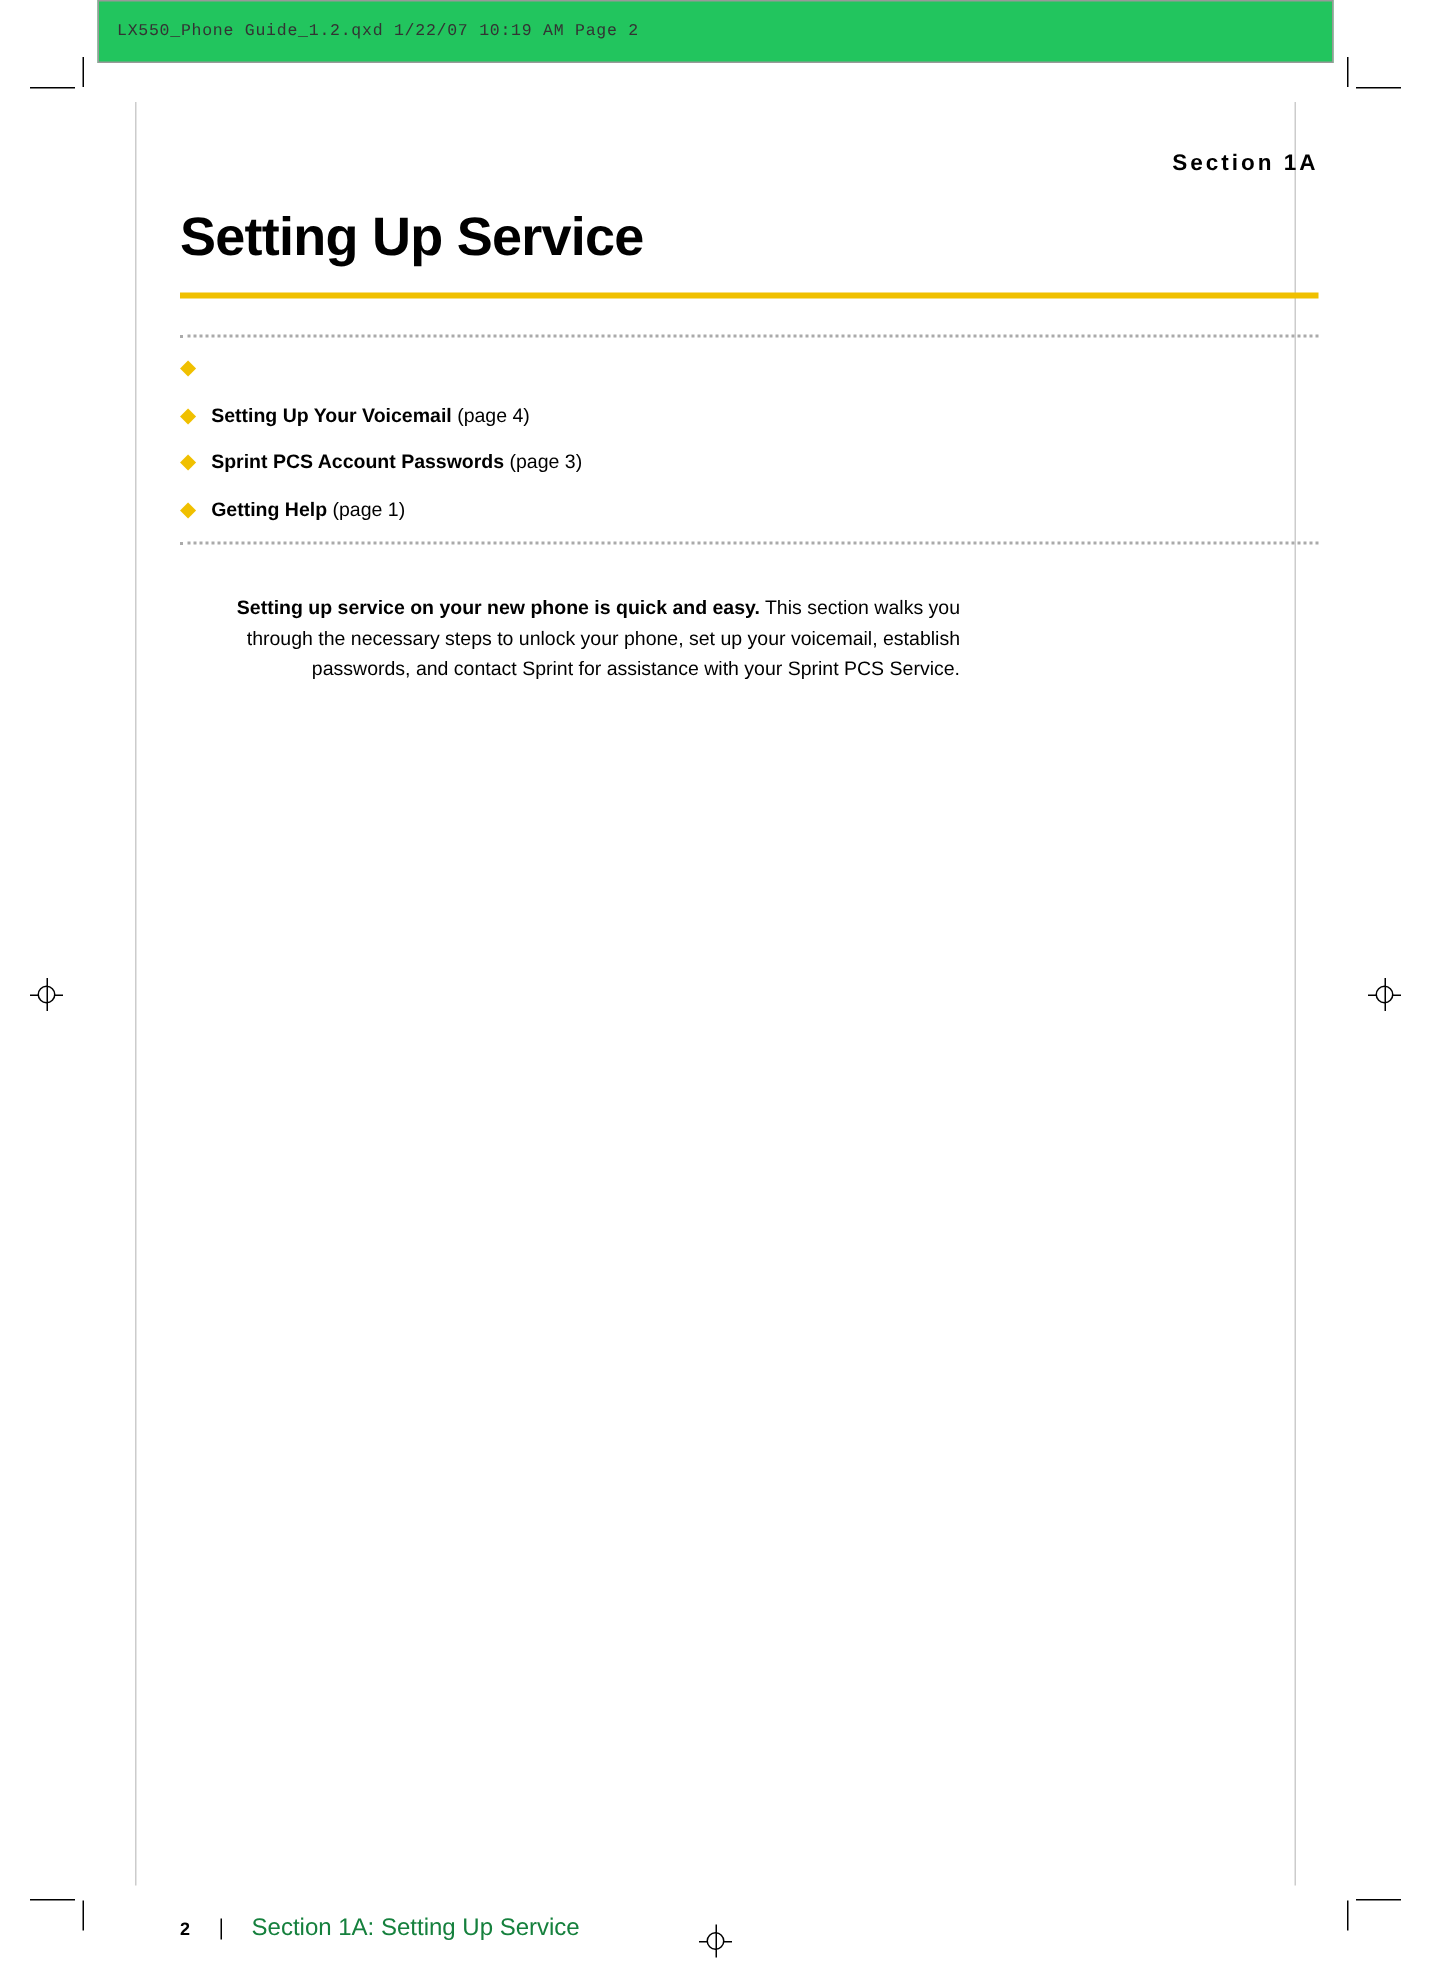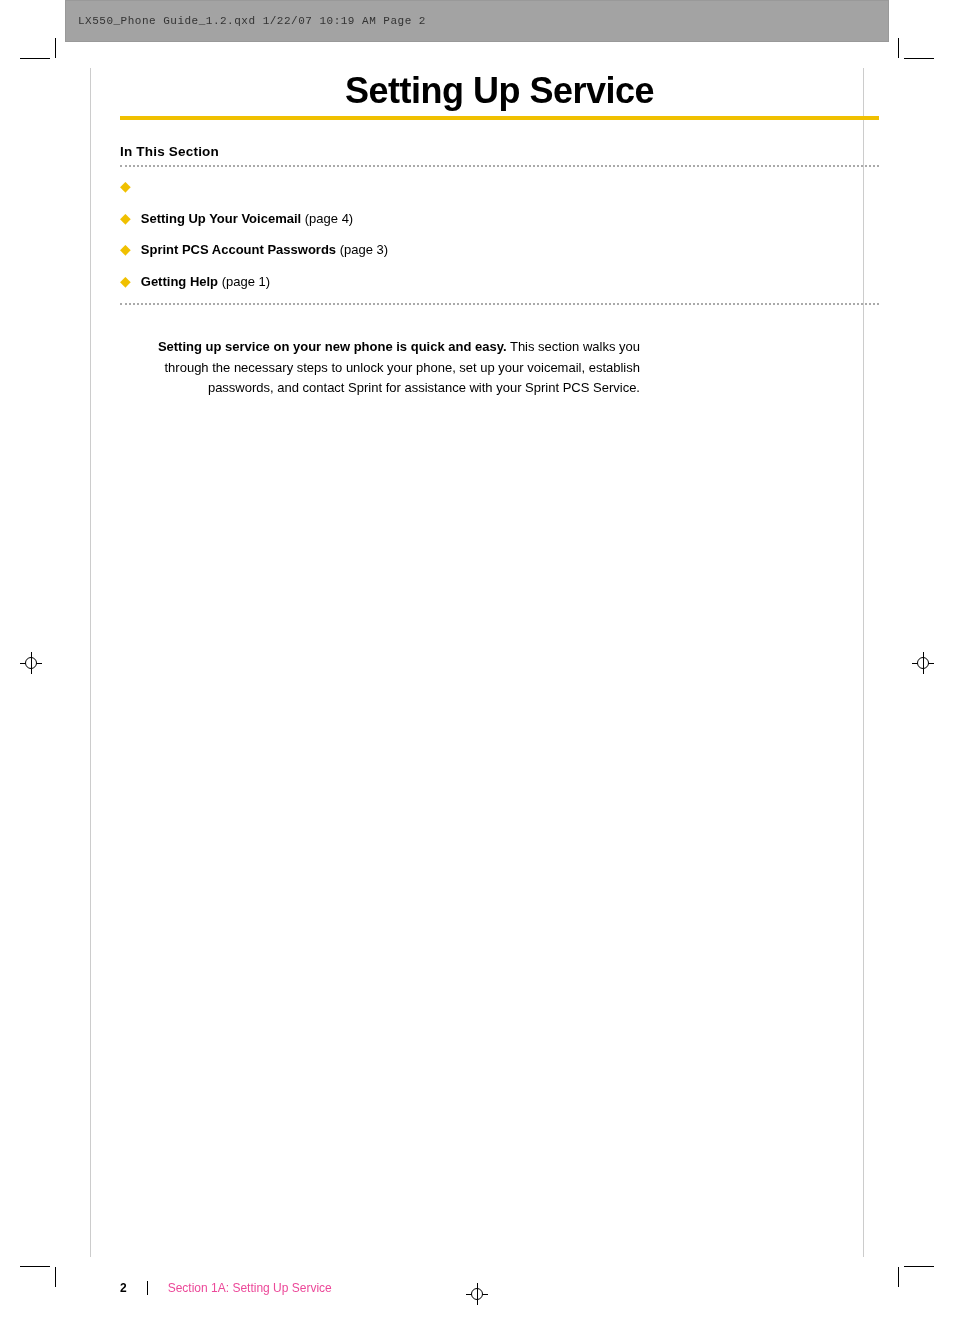--- a/index.html
+++ b/index.html
@@ -39,21 +39,21 @@
     .header-bar {
       position: absolute;
       top: 0;
       left: 65px;
       right: 65px;
       height: 42px;
       border: 1px solid #999;
       display: flex;
       align-items: center;
       padding: 0 12px;
-      background: #a3a3a3;
+      background: #22c55e;
     }
 
     .header-text {
       font-size: 11px;
       color: #333;
       font-family: 'Courier New', monospace;
       letter-spacing: 0.5px;
     }
 
     
@@ -75,24 +75,23 @@
       margin-top: 30px;
       margin-bottom: 20px;
       padding-right: 10px;
     }
 
     
     .page-title {
       font-size: 36px;
       font-weight: 900;
       color: #000;
-      margin-bottom: 4px;
+      margin-bottom: 16px;
       letter-spacing: -0.5px;
       padding-right: 10px;
-      text-align: center;
     }
 
     .title-underline {
       height: 4px;
       background: #f0c000;
       margin-bottom: 24px;
       margin-right: 10px;
     }
 
     
@@ -178,22 +177,22 @@
       color: #000;
     }
 
     .footer-sep {
       width: 1px;
       height: 14px;
       background: #000;
     }
 
     .footer-section {
-      font-size: 12px;
-      color: #ec4899;
+      font-size: 16px;
+      color: #15803d;
     }
 
     
     .side-line-left {
       position: absolute;
       left: 90px;
       top: 68px;
       bottom: 68px;
       width: 1px;
       background: #ccc;
@@ -316,26 +315,26 @@
 
 <div class="side-line-left"></div>
 <div class="side-line-right"></div>
 
 <div class="header-bar">
   <span class="header-text">LX550_Phone Guide_1.2.qxd   1/22/07   10:19 AM   Page 2</span>
 </div>
 
 <div class="page-content">
 
+  <div class="section-label">Section 1A</div>
 
   <div class="page-title">Setting Up Service</div>
   <div class="title-underline"></div>
 
   <div class="in-this-section">
-    <div class="in-this-section-title">In This Section</div>
     <hr class="dotted-line">
 
     <div class="section-item">
       <span class="diamond-icon">◆</span>
     </div>
 
     <div class="section-item">
       <span class="diamond-icon">◆</span>
       <span class="section-item-text">
         <strong>Setting Up Your Voicemail</strong><span> (page 4)</span>

